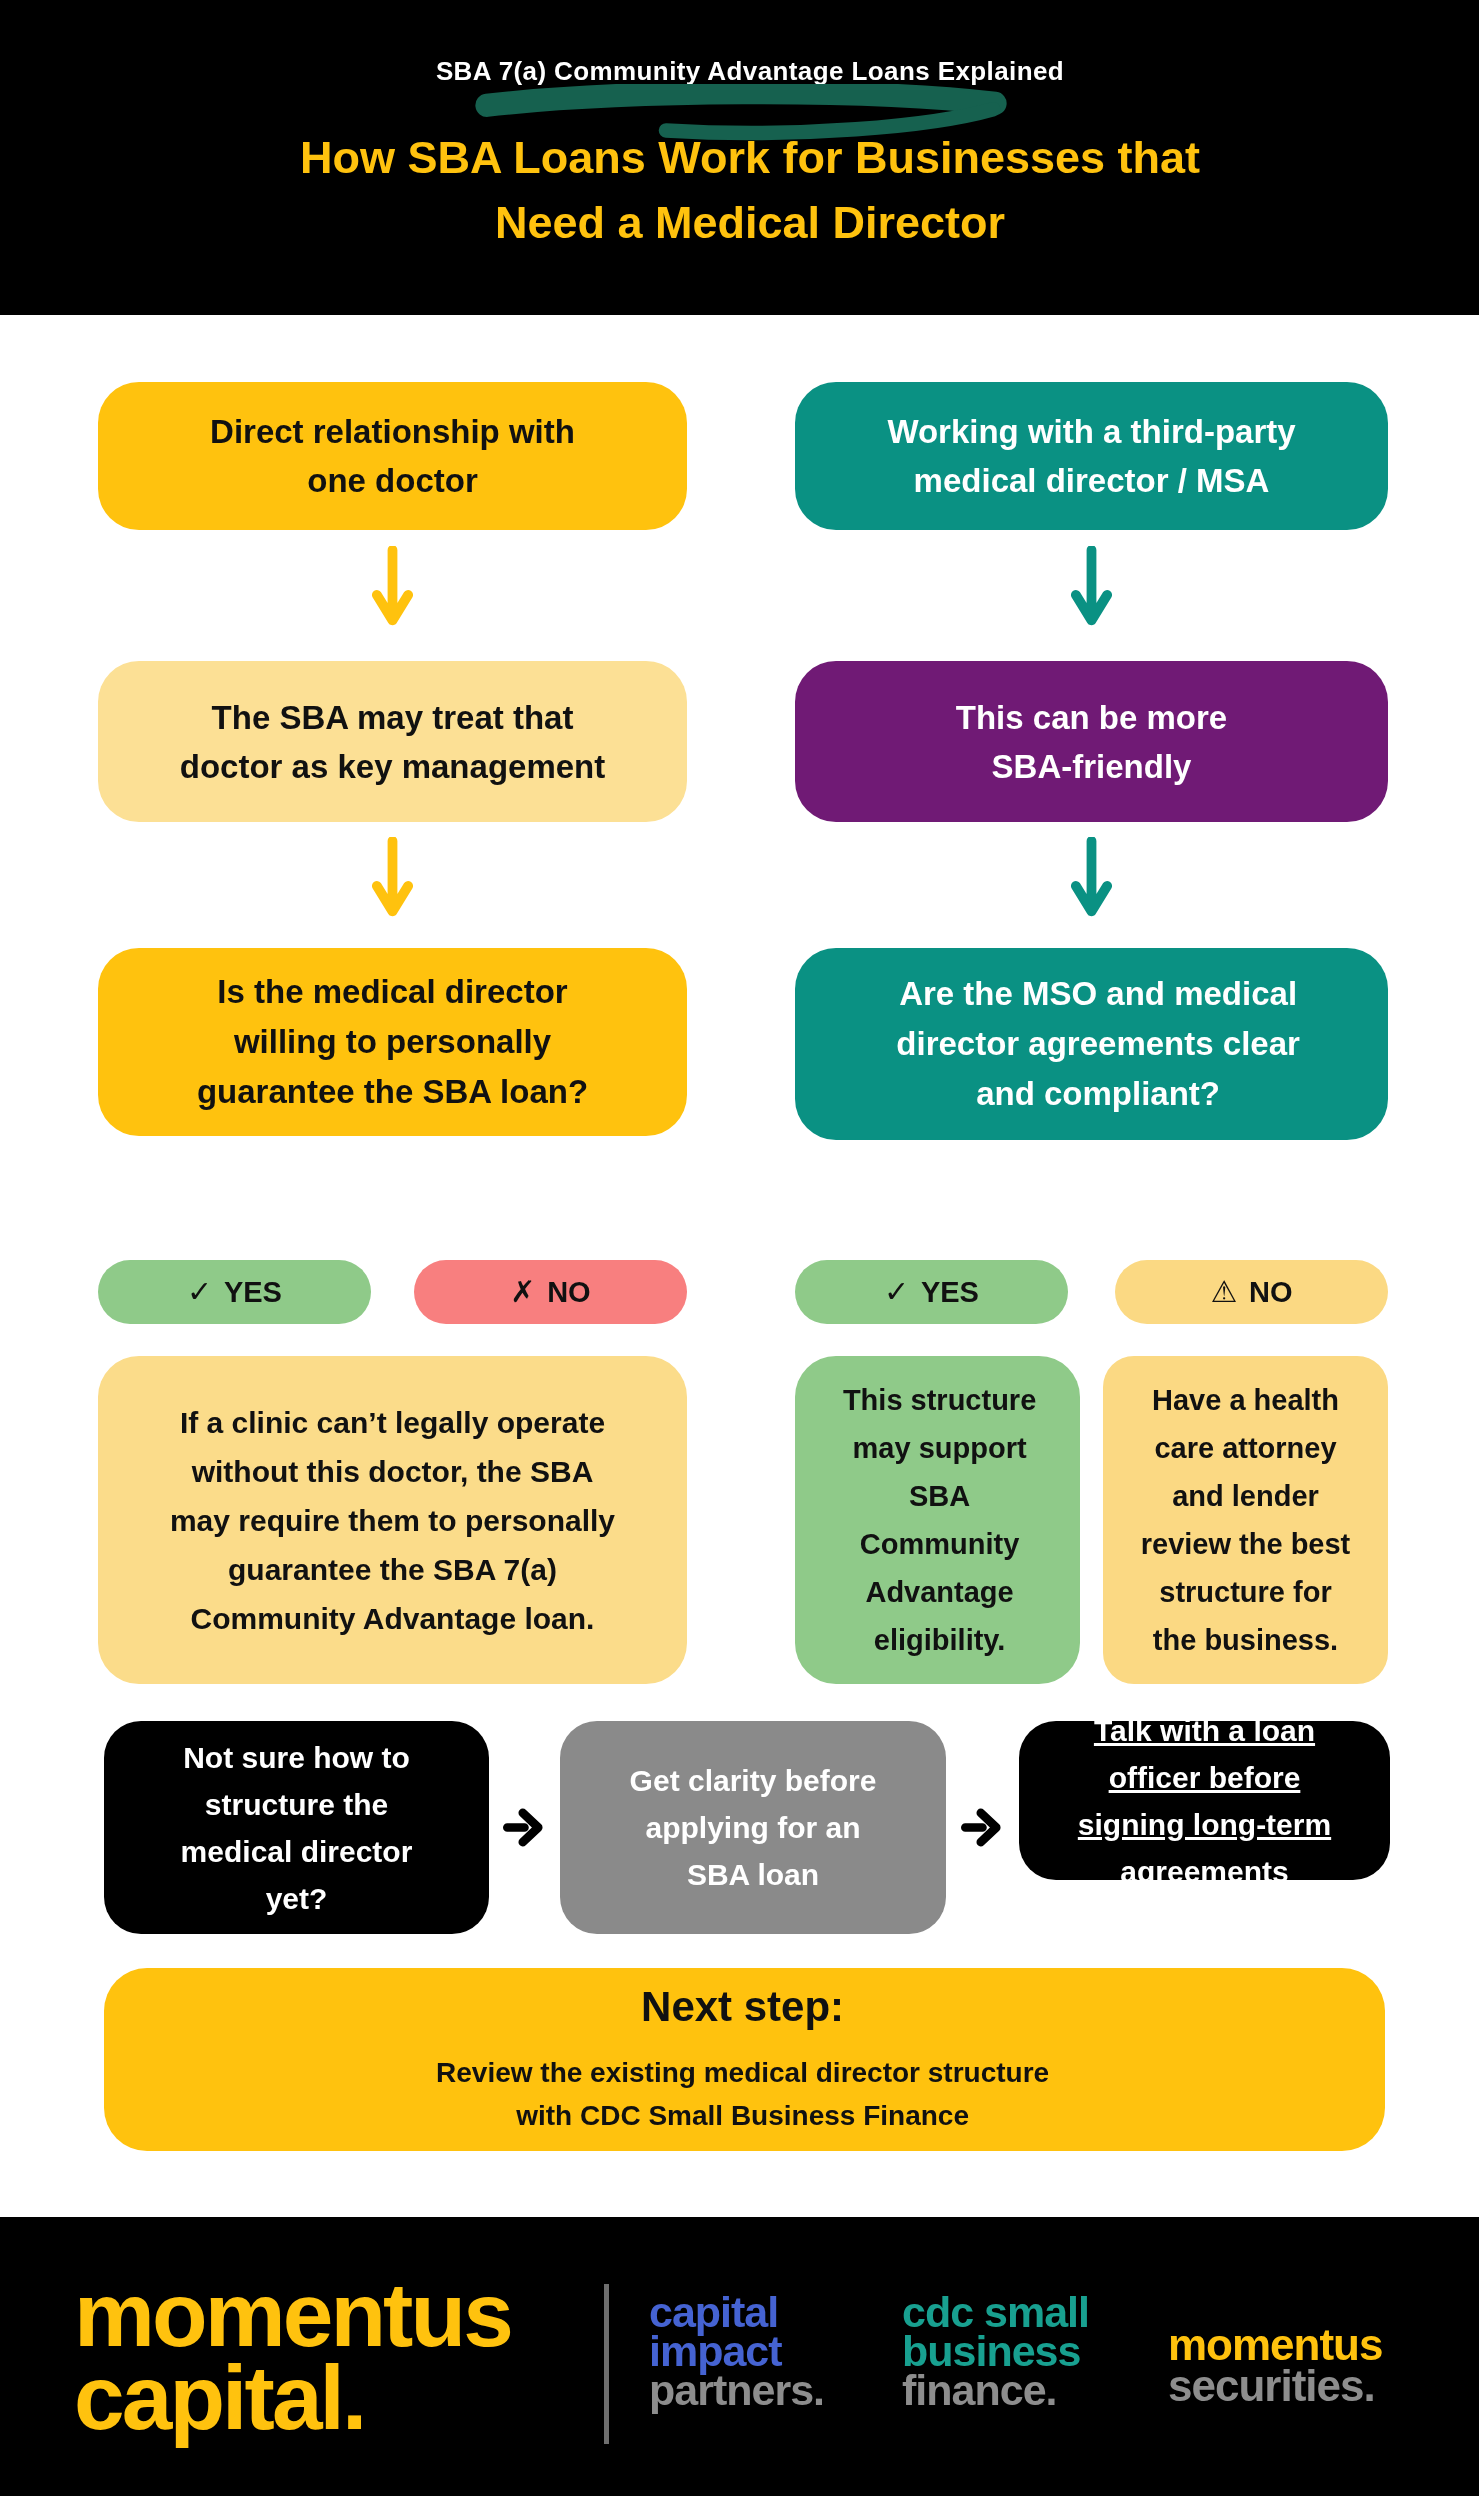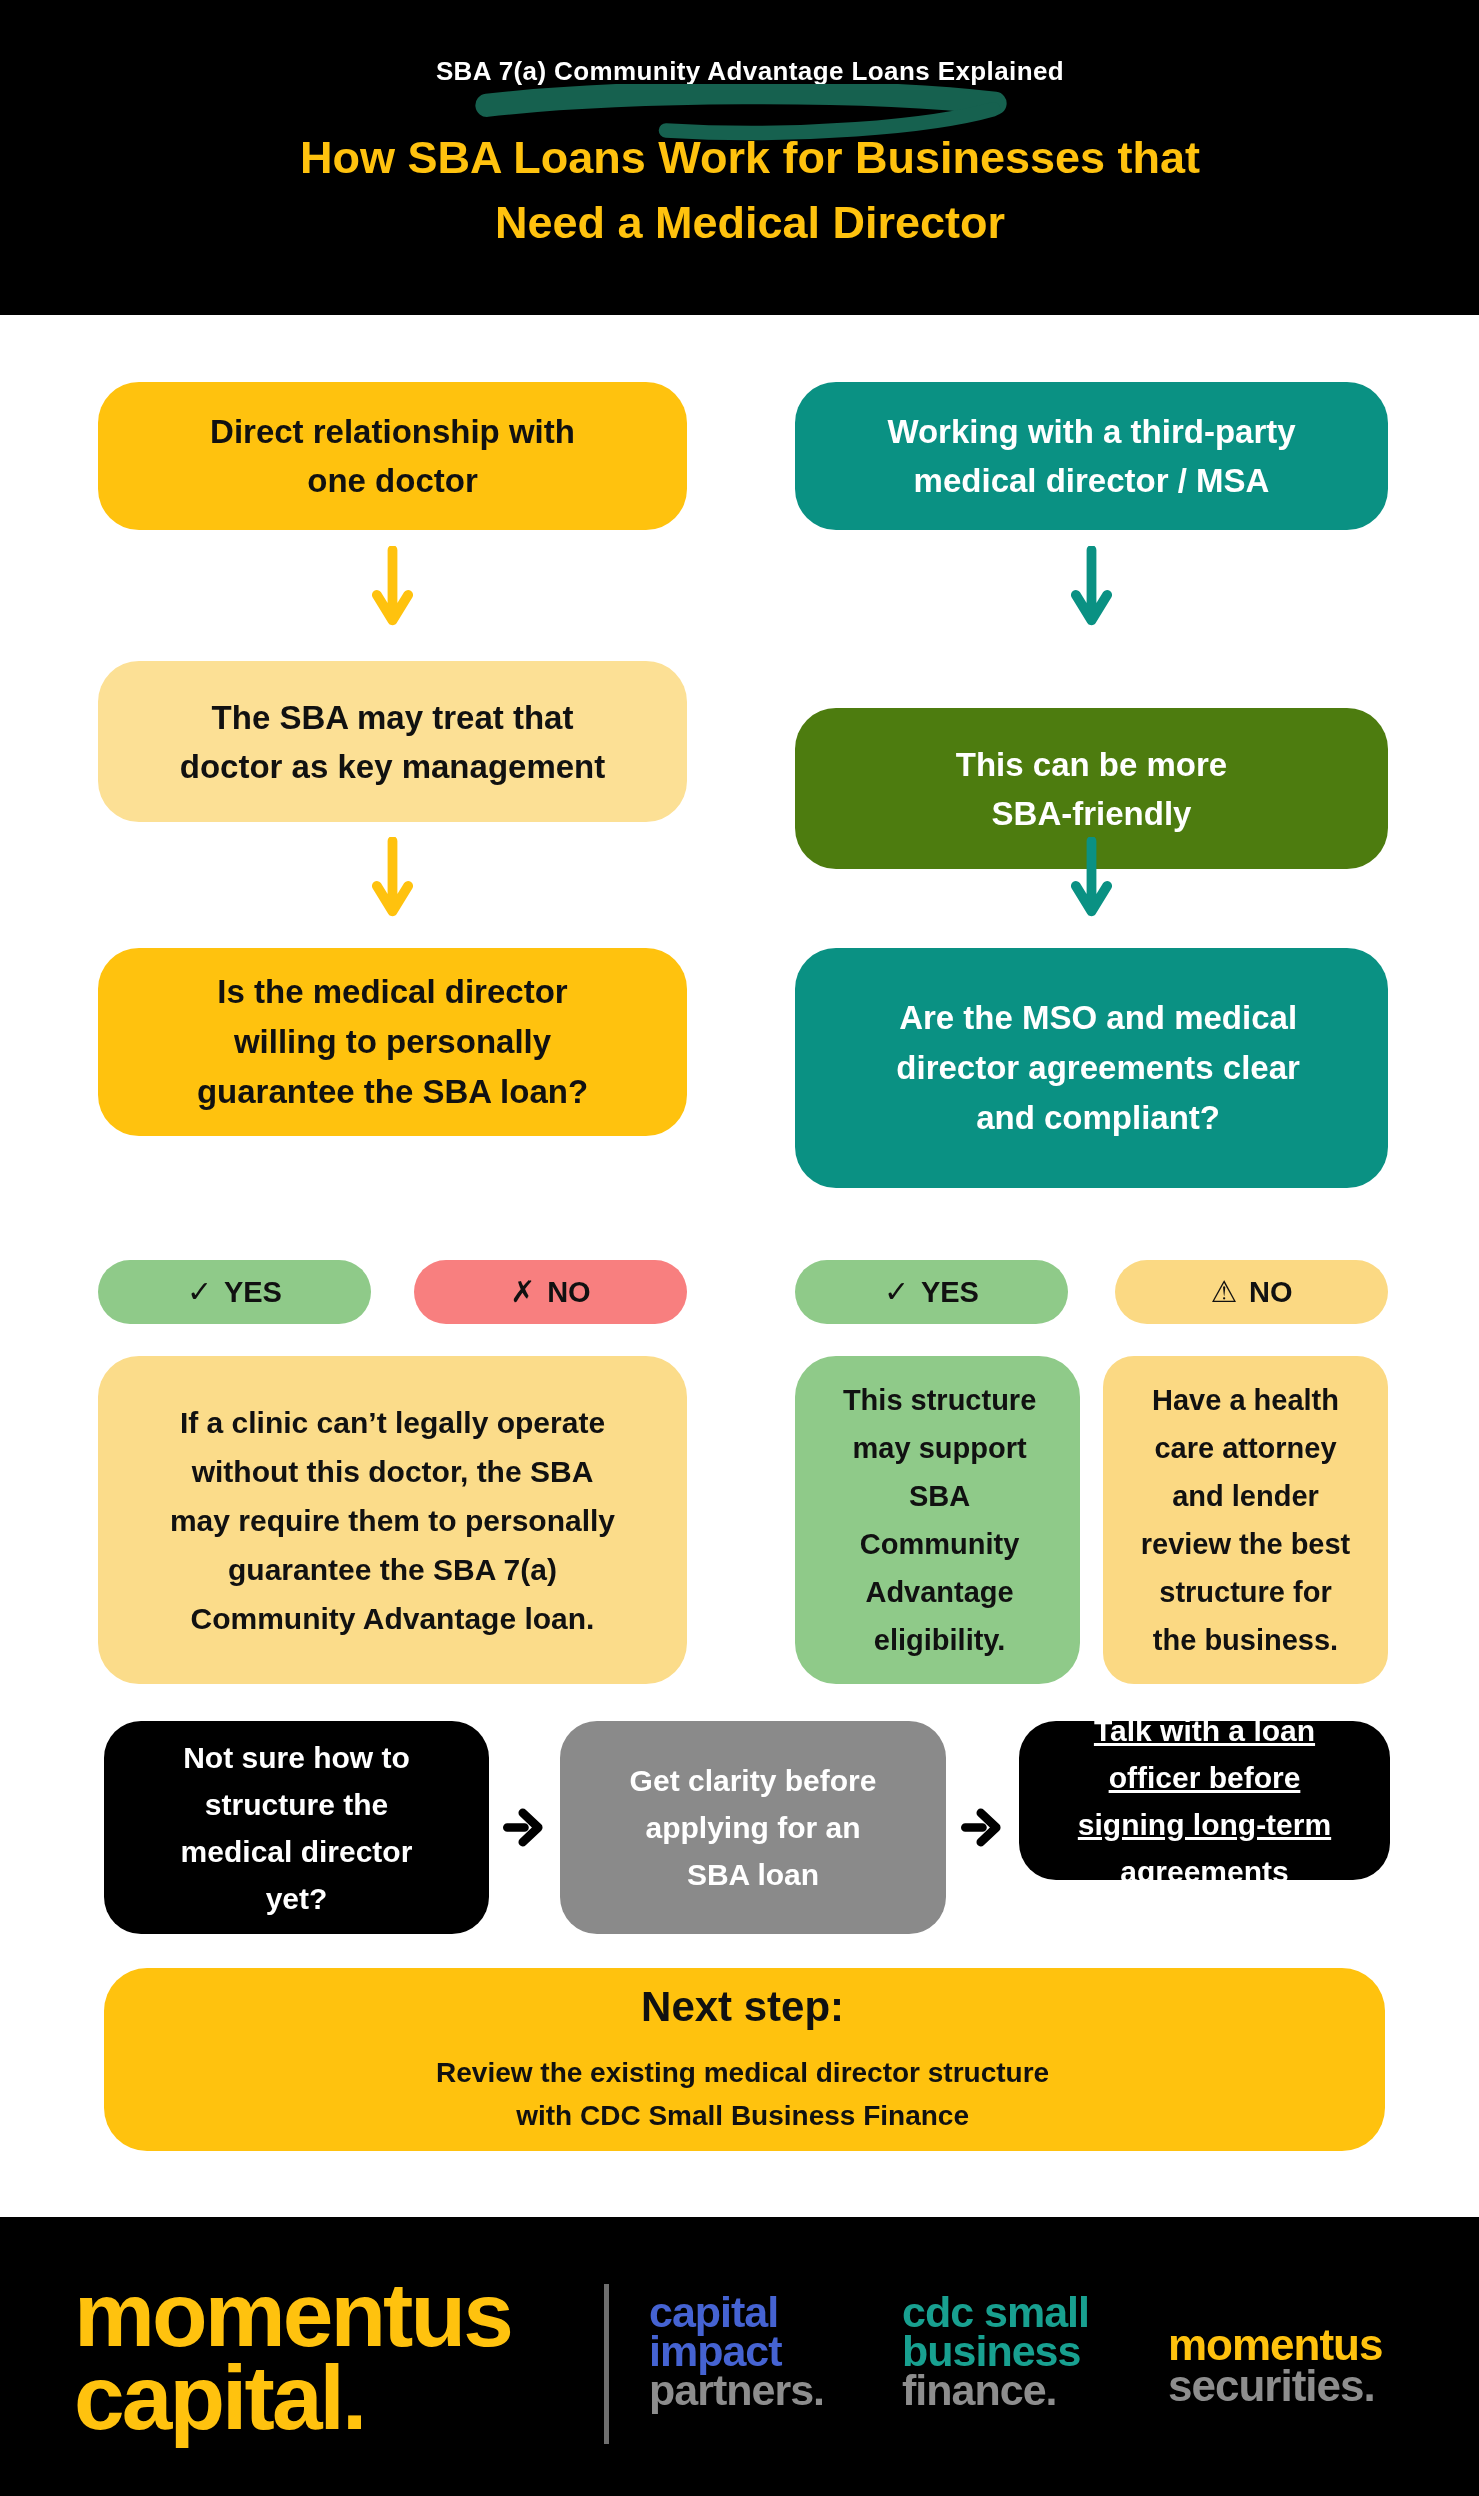--- a/index.html
+++ b/index.html
@@ -17,32 +17,32 @@
   
   .bx{position:absolute;display:flex;align-items:center;justify-content:center;
     text-align:center;font-weight:bold;white-space:pre-line;border-radius:41px;
     color:#111;box-sizing:border-box;padding:9.8px;}
   .white{color:#fff;}
   .gold{background:#FFC20E;}
   .lyellow{background:#FCE095;}
   .ryellow{background:#FBDC8A;}
   .pillgold{background:#FBD983;border-radius:31px;}
   .teal{background:#0A9183;}
-  .lteal{background:#4d7c0f;margin-top:47px;}
+  .lteal{background:#701a75;}
   .green{background:#8FCA89;}
   .red{background:#F87F7F;}
   .grayb{background:#8A8A8A;}
   .blackb{background:#000;}
   
   .l-start{left:98px;top:382px;width:589px;height:148px;font-size:33px;line-height:49px;}
   .r-start{left:795px;top:382px;width:593px;height:148px;font-size:33px;line-height:49px;}
   .l-step{left:98px;top:661px;width:589px;height:161px;font-size:33px;line-height:49px;}
   .r-step{left:795px;top:661px;width:593px;height:161px;font-size:33px;line-height:49px;}
   .l-q{left:98px;top:948px;width:589px;height:188px;font-size:33px;line-height:50px;}
-  .r-q{left:795px;top:948px;width:593px;height:240px;font-size:33px;line-height:50px;padding-left:23px;}
+  .r-q{left:795px;top:948px;width:593px;height:192px;font-size:33px;line-height:50px;padding-left:23px;}
   .l-out{left:98px;top:1356px;width:589px;height:328px;font-size:30px;line-height:49px;}
   .r-out-yes{left:795px;top:1356px;width:285px;height:328px;font-size:29px;line-height:48px;padding-left:14px;}
   .r-out-no{left:1103px;top:1356px;width:285px;height:328px;font-size:29px;line-height:48px;}
   
   .ar{position:absolute;}
   .ar-l1{left:370px;top:546px;width:45px;height:90px;}
   .ar-r1{left:1069px;top:546px;width:45px;height:90px;}
   .ar-l2{left:370px;top:837px;width:45px;height:90px;}
   .ar-r2{left:1069px;top:837px;width:45px;height:90px;}
   .br-l{left:98px;top:1161px;width:589px;height:72px;}

